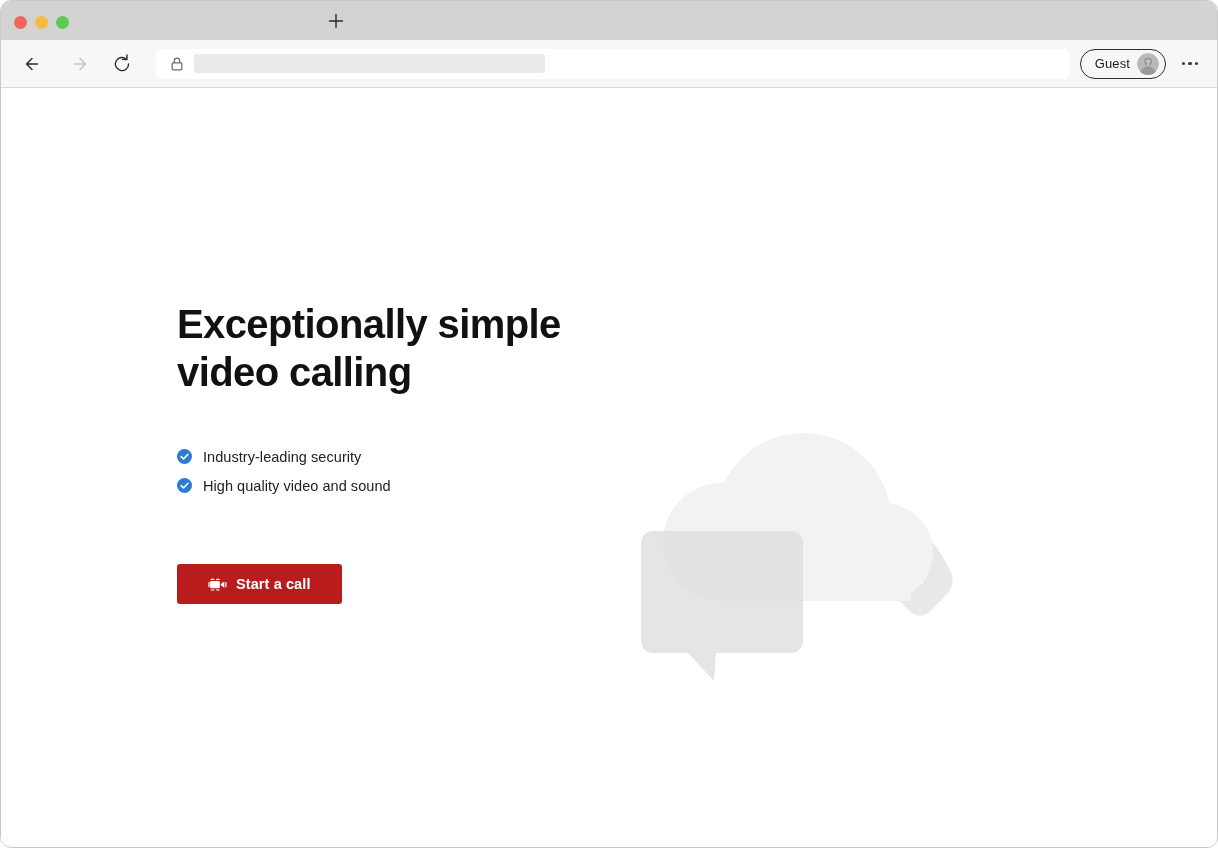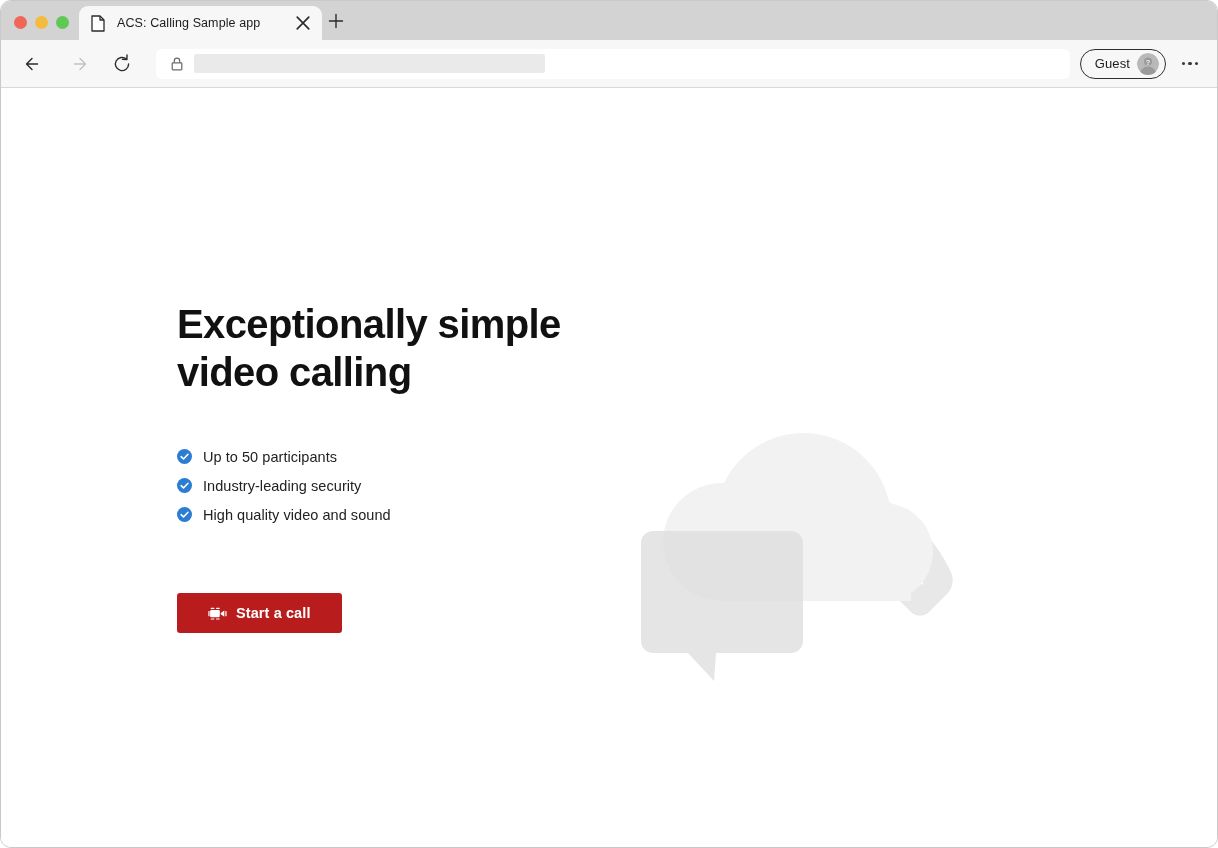--- a/index.html
+++ b/index.html
@@ -280,34 +280,20 @@
 <div class="browser-window">
 
   <div class="tab-strip">
 
     <div class="traffic-lights">
       <span class="tl-dot tl-close"></span>
       <span class="tl-dot tl-minimize"></span>
       <span class="tl-dot tl-zoom"></span>
     </div>
 
-    <div class="tab">
-      <span class="tab-favicon">
-        <svg viewBox="0 0 14 17" xmlns="http://www.w3.org/2000/svg">
-          <path d="M1 1 h8 l4 4 v11 H1 Z" fill="#ffffff" stroke="#2b2b2b" stroke-width="1.3" stroke-linejoin="round"></path>
-          <path d="M9 1 v4 h4" fill="none" stroke="#2b2b2b" stroke-width="1.3" stroke-linejoin="round"></path>
-        </svg>
-      </span>
-      <span class="tab-title">ACS: Calling Sample app</span>
-      <span class="tab-close">
-        <svg viewBox="0 0 14 14" xmlns="http://www.w3.org/2000/svg">
-          <path d="M2.5 2.5 L11.5 11.5 M11.5 2.5 L2.5 11.5" stroke="#2b2b2b" stroke-width="1.3" stroke-linecap="round"></path>
-        </svg>
-      </span>
-    </div>
 
     <div class="new-tab">
       <svg viewBox="0 0 18 18" width="18" height="18" xmlns="http://www.w3.org/2000/svg">
         <path d="M9 2.5 V15.5 M2.5 9 H15.5" stroke="#2b2b2b" stroke-width="1.4" stroke-linecap="round"></path>
       </svg>
     </div>
   </div>
 
   <div class="toolbar">
 
@@ -359,29 +345,20 @@
     </div>
   </div>
 
   <div class="page">
 
     <div class="hero">
       <h1 class="hero-title">Exceptionally simple
 video calling</h1>
 
       <ul class="feature-list">
-        <li class="feature-item">
-          <span class="feature-check">
-            <svg viewBox="0 0 16 16" xmlns="http://www.w3.org/2000/svg">
-              <circle cx="8" cy="8" r="8" fill="#2b7cd3"></circle>
-              <path d="M4.4 8.2 L6.9 10.6 L11.7 5.6" fill="none" stroke="#ffffff" stroke-width="1.7" stroke-linecap="round" stroke-linejoin="round"></path>
-            </svg>
-          </span>
-          <span class="feature-text">Up to 50 participants</span>
-        </li>
 
         <li class="feature-item">
           <span class="feature-check">
             <svg viewBox="0 0 16 16" xmlns="http://www.w3.org/2000/svg">
               <circle cx="8" cy="8" r="8" fill="#2b7cd3"></circle>
               <path d="M4.4 8.2 L6.9 10.6 L11.7 5.6" fill="none" stroke="#ffffff" stroke-width="1.7" stroke-linecap="round" stroke-linejoin="round"></path>
             </svg>
           </span>
           <span class="feature-text">Industry-leading security</span>
         </li>

